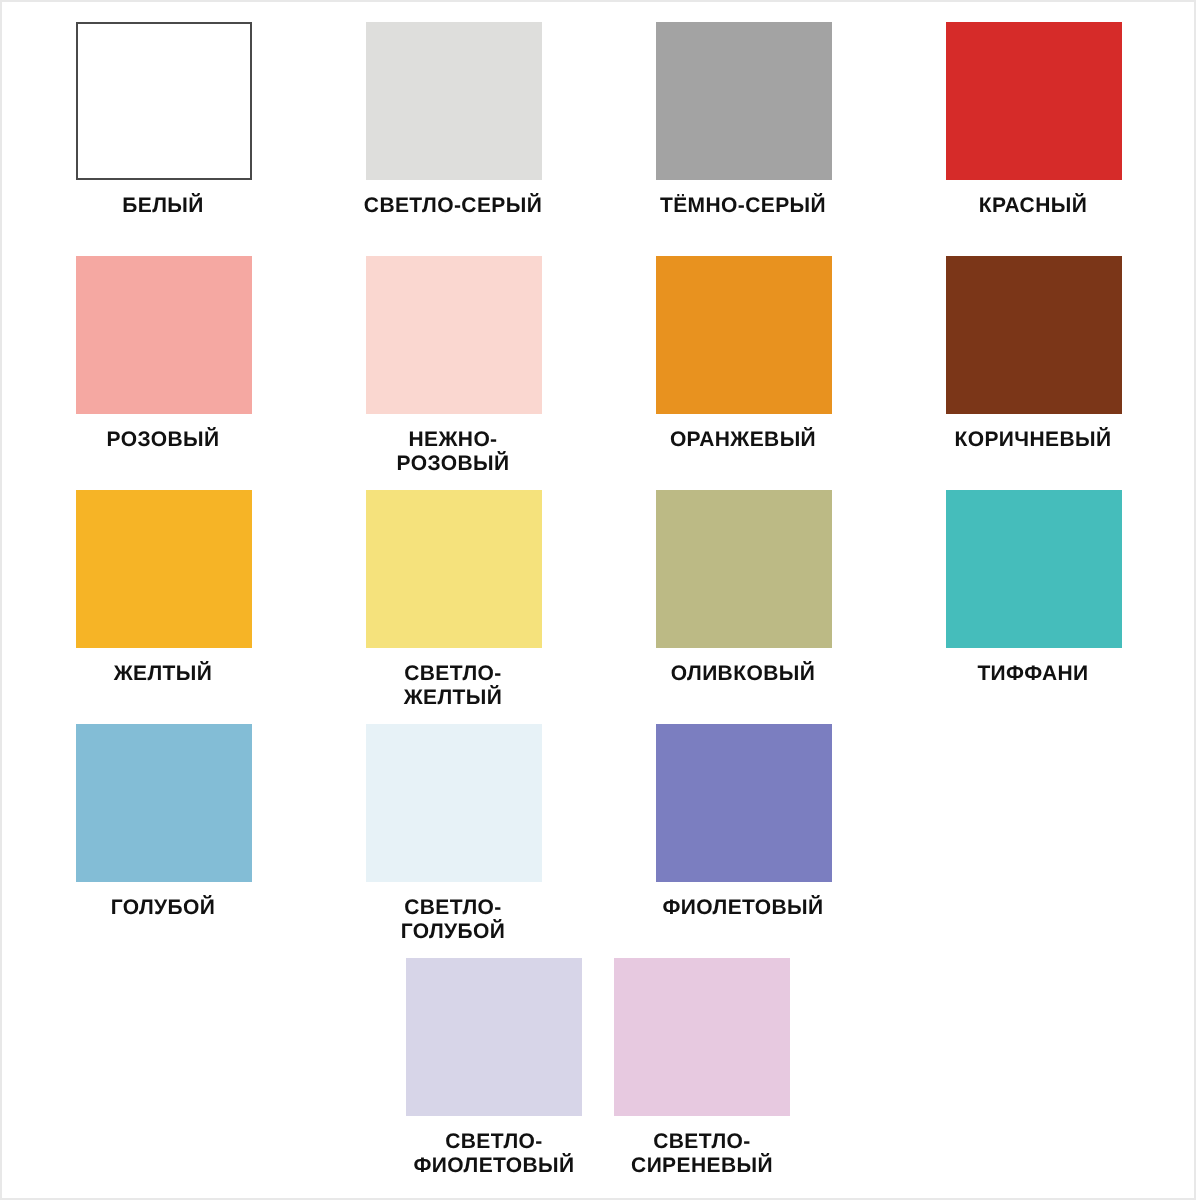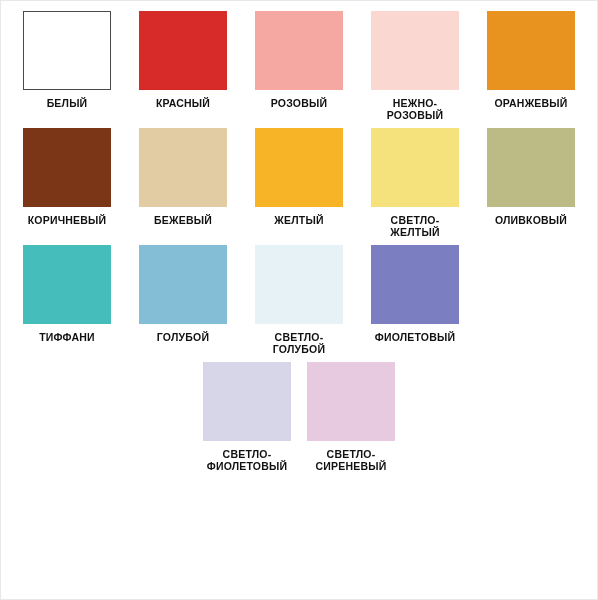--- a/index.html
+++ b/index.html
@@ -18,21 +18,21 @@
     position: relative;
     box-sizing: border-box;
     width: 598px;
     height: 600px;
     background: #ffffff;
     border: 1px solid #e8e8e8;
     padding: 10px 8px 0 8px;
   }
   .palette-grid {
     display: grid;
-    grid-template-columns: repeat(5, 1fr);
+    grid-template-columns: repeat(4, 1fr);
     column-gap: 0px;
     row-gap: 0px;
   }
   .swatch-cell {
     display: flex;
     flex-direction: column;
     align-items: center;
     padding: 0 5px;
     box-sizing: border-box;
     height: 117px;
@@ -73,43 +73,47 @@
 </head>
 <body>
 
 <div id="palette-frame">
   <div class="palette-grid">
       <div class="swatch-cell">
         <div class="swatch-chip bordered" style="background: rgb(255, 255, 255);"></div>
         <div class="swatch-label">БЕЛЫЙ</div>
       </div>
       <div class="swatch-cell">
+        <div class="swatch-chip" style="background: rgb(222, 222, 220);"></div>
+        <div class="swatch-label">СВЕТЛО-СЕРЫЙ</div>
+      </div>
+      <div class="swatch-cell">
+        <div class="swatch-chip" style="background: rgb(163, 163, 163);"></div>
+        <div class="swatch-label">ТЁМНО-СЕРЫЙ</div>
+      </div>
+      <div class="swatch-cell">
         <div class="swatch-chip" style="background: rgb(214, 43, 41);"></div>
         <div class="swatch-label">КРАСНЫЙ</div>
       </div>
       <div class="swatch-cell">
         <div class="swatch-chip" style="background: rgb(245, 168, 162);"></div>
         <div class="swatch-label">РОЗОВЫЙ</div>
       </div>
       <div class="swatch-cell">
         <div class="swatch-chip" style="background: rgb(250, 215, 208);"></div>
         <div class="swatch-label">НЕЖНО-
 РОЗОВЫЙ</div>
       </div>
       <div class="swatch-cell">
         <div class="swatch-chip" style="background: rgb(232, 146, 31);"></div>
         <div class="swatch-label">ОРАНЖЕВЫЙ</div>
       </div>
       <div class="swatch-cell">
         <div class="swatch-chip" style="background: rgb(123, 54, 24);"></div>
         <div class="swatch-label">КОРИЧНЕВЫЙ</div>
-      </div>
-      <div class="swatch-cell">
-        <div class="swatch-chip" style="background: rgb(226, 204, 164);"></div>
-        <div class="swatch-label">БЕЖЕВЫЙ</div>
       </div>
       <div class="swatch-cell">
         <div class="swatch-chip" style="background: rgb(246, 180, 38);"></div>
         <div class="swatch-label">ЖЕЛТЫЙ</div>
       </div>
       <div class="swatch-cell">
         <div class="swatch-chip" style="background: rgb(245, 226, 124);"></div>
         <div class="swatch-label">СВЕТЛО-
 ЖЕЛТЫЙ</div>
       </div>

